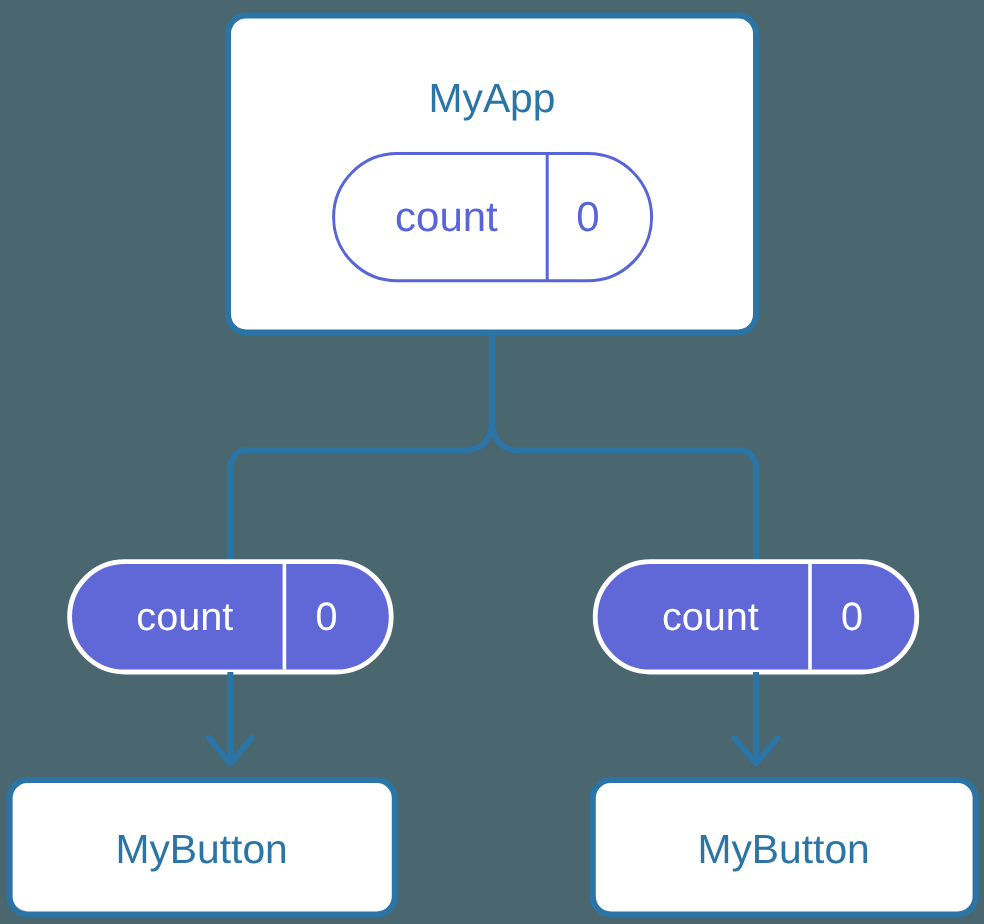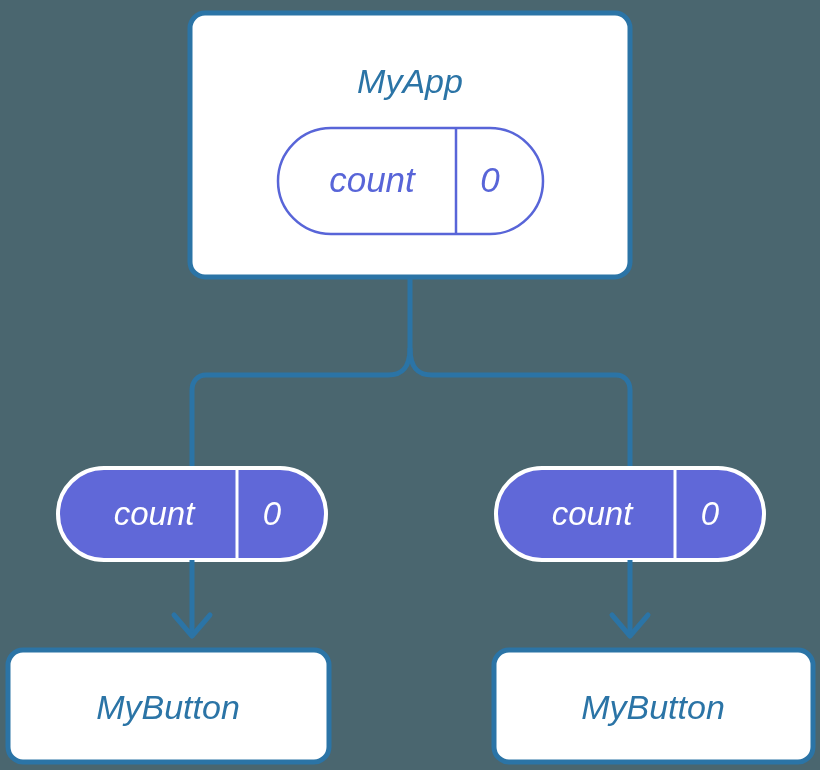--- a/index.html
+++ b/index.html
@@ -11,21 +11,20 @@
     width: 820px;
     height: 770px;
     background: #4a666f;
     font-family: "Liberation Sans", sans-serif;
     overflow: hidden;
   }
   #stage {
     position: relative;
     width: 820px;
     height: 770px;
-    font-style: italic;
   }
   svg.layer {
     position: absolute;
     left: 0;
     top: 0;
     width: 820px;
     height: 770px;
   }
   #connector-layer { z-index: 1; }
   #node-layer { z-index: 2; }

